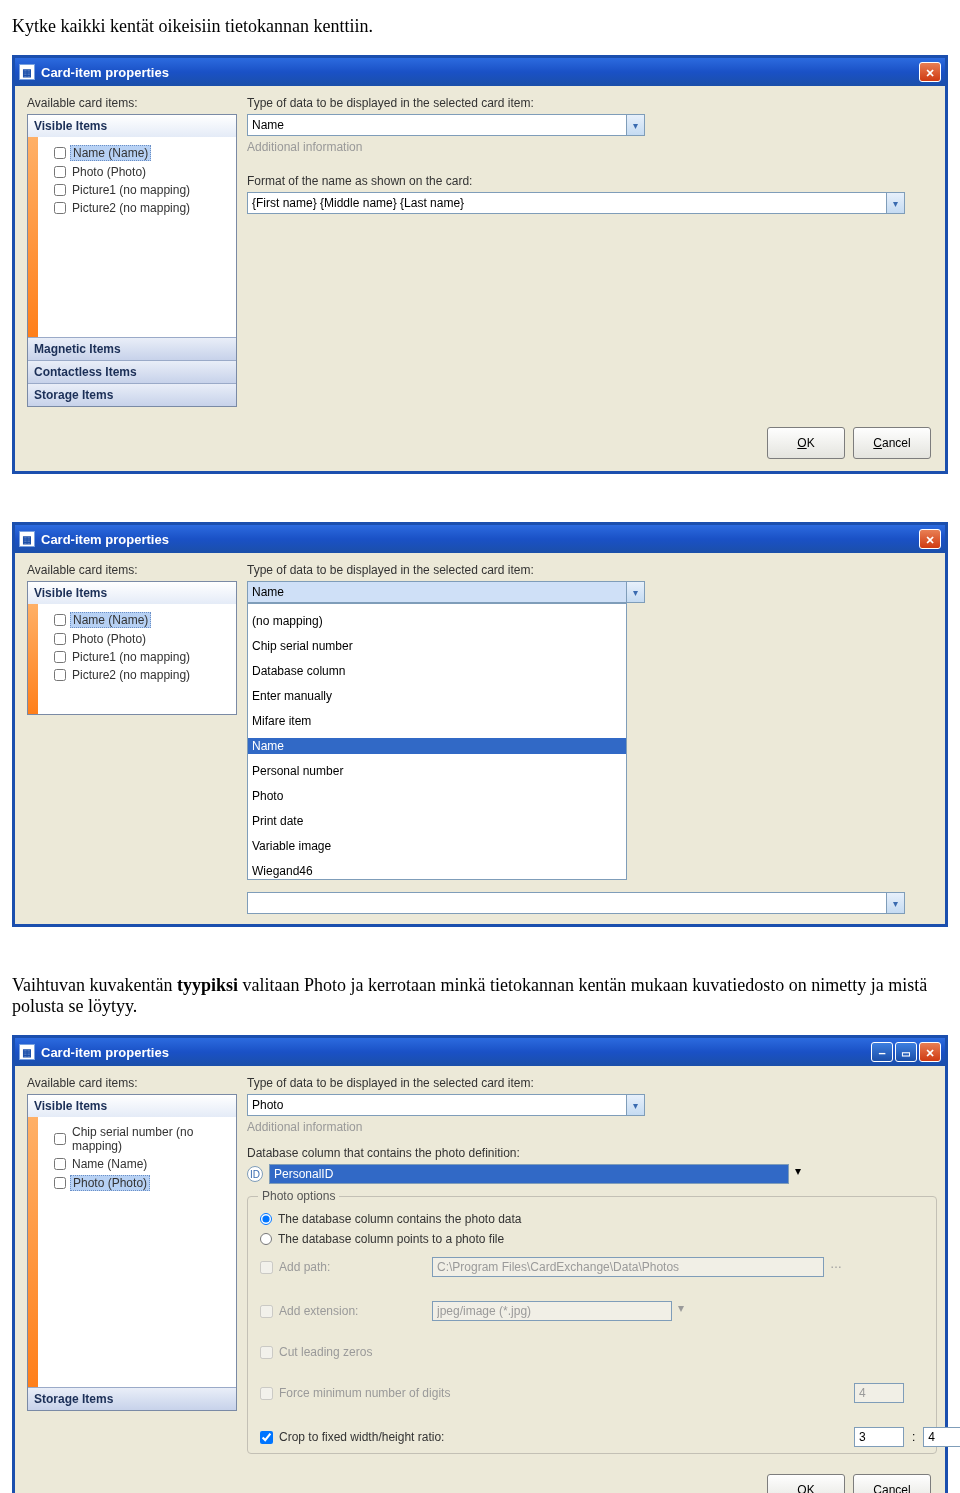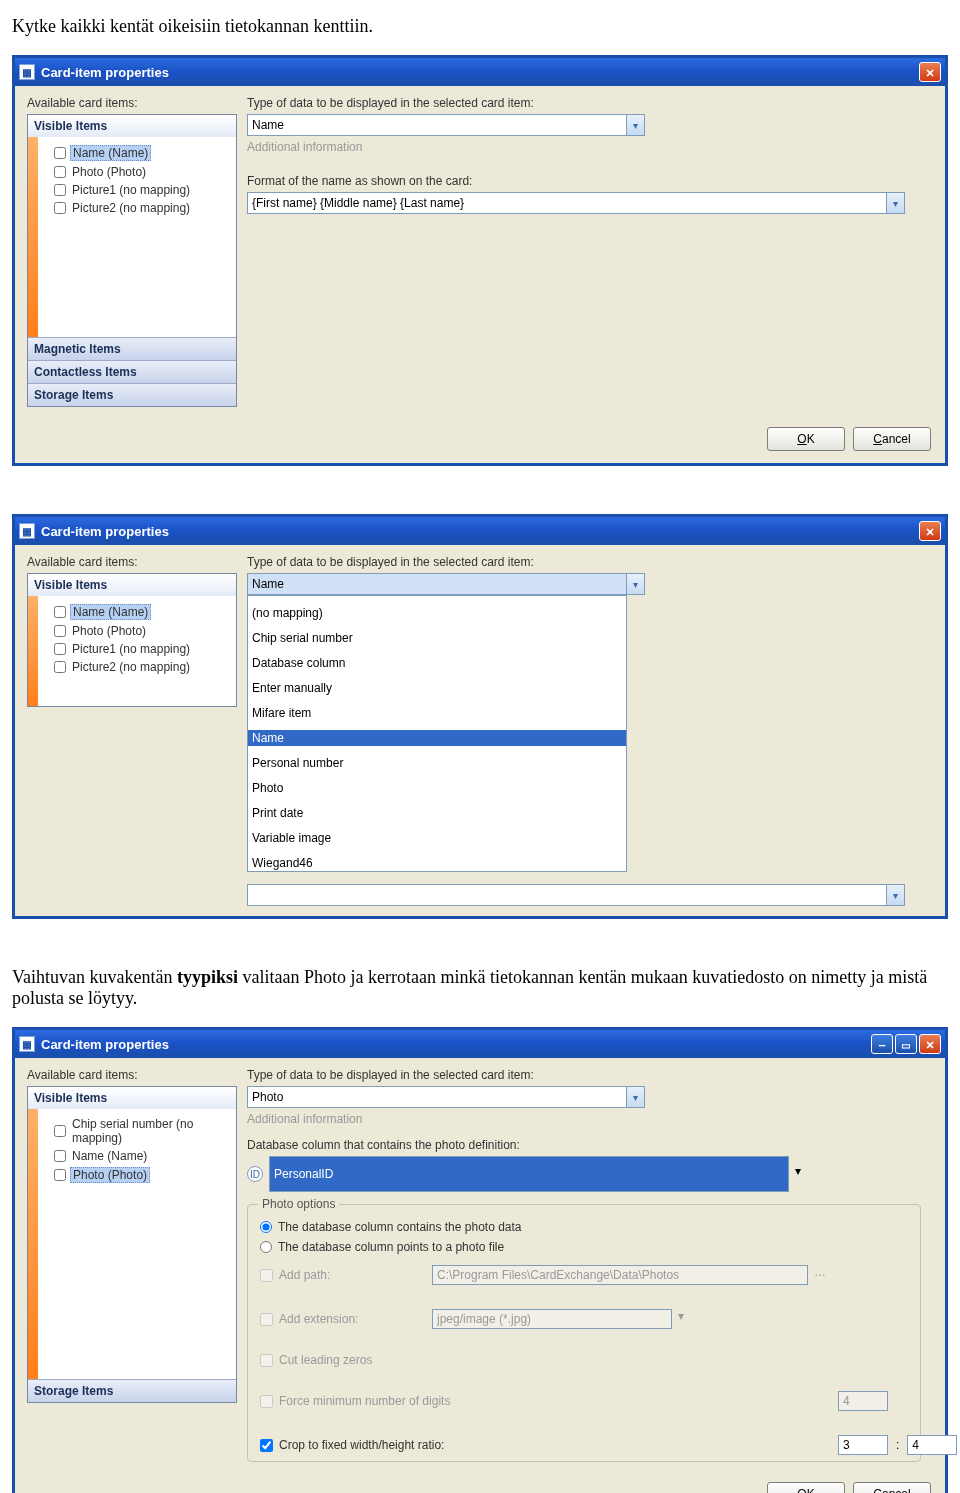--- a/index.html
+++ b/index.html
@@ -5,21 +5,21 @@
   * { box-sizing: border-box; margin: 0; padding: 0; }
   body { font-family: "Times New Roman", serif; font-size: 16px; background: #fff; padding: 16px 12px 24px; width: 960px; }
   .intro { font-family: "Times New Roman", serif; font-size: 18px; margin-bottom: 18px; }
   .screenshot { border: 3px solid #1b4fae; position: relative; margin-bottom: 48px; font-family: Tahoma, Arial, sans-serif; font-size: 12px; background: #ece9d8; }
   .titlebar { height: 28px; background: linear-gradient(to bottom, #2c6bdf 0%, #1a51c6 50%, #1b4fa9 100%); color: #fff; display:flex; align-items:center; padding: 0 4px; font-weight: bold; font-size: 13px; }
   .title-icon { width:16px; height:16px; background:#fff; margin-right:6px; border:1px solid #7aa2df; display:inline-flex; align-items:center; justify-content:center; font-size:10px; color:#1b4fa9;}
   .title-btns { margin-left:auto; display:flex; gap:2px; }
   .tbtn { width:22px; height:20px; border:1px solid #fff; border-radius:3px; display:flex; align-items:center; justify-content:center; font-weight:bold; color:#fff; }
   .tbtn.close { background: linear-gradient(to bottom,#e97f54,#cf3a12); }
   .tbtn.min, .tbtn.max { background: linear-gradient(to bottom,#3d7fe0,#1b4fa9); }
-  .body { display:flex; padding:10px 24px 10px 12px; gap:10px; background:#ece9d8; }
+  .body { display:flex; padding:10px 8px 10px 12px; gap:10px; background:#ece9d8; }
   .left { width:210px; }
   .lbl { font-size:12px; color:#333; margin-bottom:4px; }
   .accordion { border:1px solid #7a8aa5; background:#fff; }
   .acc-header { background: linear-gradient(to bottom,#e9eef8,#c7d2ea); border-top:1px solid #9aaac8; padding:4px 6px; font-weight:bold; font-size:12px; color:#1b2f57; }
   .acc-header.first { border-top:none; background: linear-gradient(to bottom,#fff,#e4ebf7); }
   .acc-list { padding:6px 6px 6px 14px; min-height:40px; }
   .acc-list.tall { min-height:200px; }
   .li { display:flex; align-items:center; gap:4px; padding:2px 0 2px 2px; font-size:12px; color:#333; }
   .li input[type=checkbox]{ width:12px; height:12px; }
   .li.sel .txt { background:#b7d1f4; border:1px dotted #6a8fc6; padding:0 2px; }
@@ -40,33 +40,33 @@
   .groupbox { border:1px solid #c3c0b5; background:#ece9d8; padding:12px 12px 6px; border-radius:4px; margin-top:4px; position:relative; }
   .groupbox .glegend { position:absolute; top:-8px; left:10px; background:#ece9d8; padding:0 4px; font-size:12px; color:#555; }
   .radio-row { display:flex; align-items:center; gap:6px; padding:3px 0; font-size:12px; color:#333; }
   .radio-row input { width:12px; height:12px; }
   .opt-grid { display:grid; grid-template-columns: 160px 1fr 70px; gap:24px 12px; align-items:center; margin-top:8px; }
   .chk-row { display:flex; align-items:center; gap:6px; font-size:12px; color:#333; }
   .chk-row.dim, .dim { color:#9a9a9a; }
   .inp { border:1px solid #7f9db9; height:20px; padding:1px 4px; font-family: Tahoma,Arial,sans-serif; font-size:12px; background:#fff; }
   .inp.dim { background:#f1efe6; color:#9a9a9a; }
   .btnrow { display:flex; justify-content:flex-end; gap:8px; padding:10px 14px 12px; background:#ece9d8; }
-  .btn { min-width:78px; height:24px; border:1px solid #7d7d7d; border-radius:3px; background: linear-gradient(to bottom,#fefefe,#e4e4de); font-family: Tahoma,Arial,sans-serif; font-size:12px; display:flex; align-items:center; justify-content:center; }
+  .btn { min-width:78px; height:32px; border:1px solid #7d7d7d; border-radius:3px; background: linear-gradient(to bottom,#fefefe,#e4e4de); font-family: Tahoma,Arial,sans-serif; font-size:12px; display:flex; align-items:center; justify-content:center; }
   .btn .u { text-decoration: underline; }
   .page-num { text-align:right; font-family: "Times New Roman", serif; font-size:18px; margin-top:8px; }
   .xicon::before { content:"✕"; font-size:11px; }
   .minicon::before { content:"–"; }
   .maxicon::before { content:"▭"; font-size:10px; }
   .vicon::before { content:"▾"; }
   .space { height:8px; }
   .wide { width:640px; }
   .mid { width:380px; }
   .short { width:240px; }
   .idcircle { width:16px; height:16px; border-radius:50%; border:1px solid #7f9db9; background:#fff; display:flex; align-items:center; justify-content:center; font-size:10px; color:#3a6bb0; }
-  .sel-input { border:1px solid #7f9db9; height:36px; background:#3169c6; color:#fff; font-family: Tahoma,Arial,sans-serif; font-size:12px; padding:1px 4px; width:100%; }
+  .sel-input { border:1px solid #7f9db9; height:20px; background:#3169c6; color:#fff; font-family: Tahoma,Arial,sans-serif; font-size:12px; padding:1px 4px; width:100%; }
   .small-inp { width:50px; }
   .x-sep { font-size:12px; padding:0 2px; }
   .flx { display:flex; align-items:center; gap:6px; }
 </style>
 </head>
 <body>
 
 <div class="intro">Kytke kaikki kentät oikeisiin tietokannan kenttiin.</div>
 
 <div class="screenshot">

